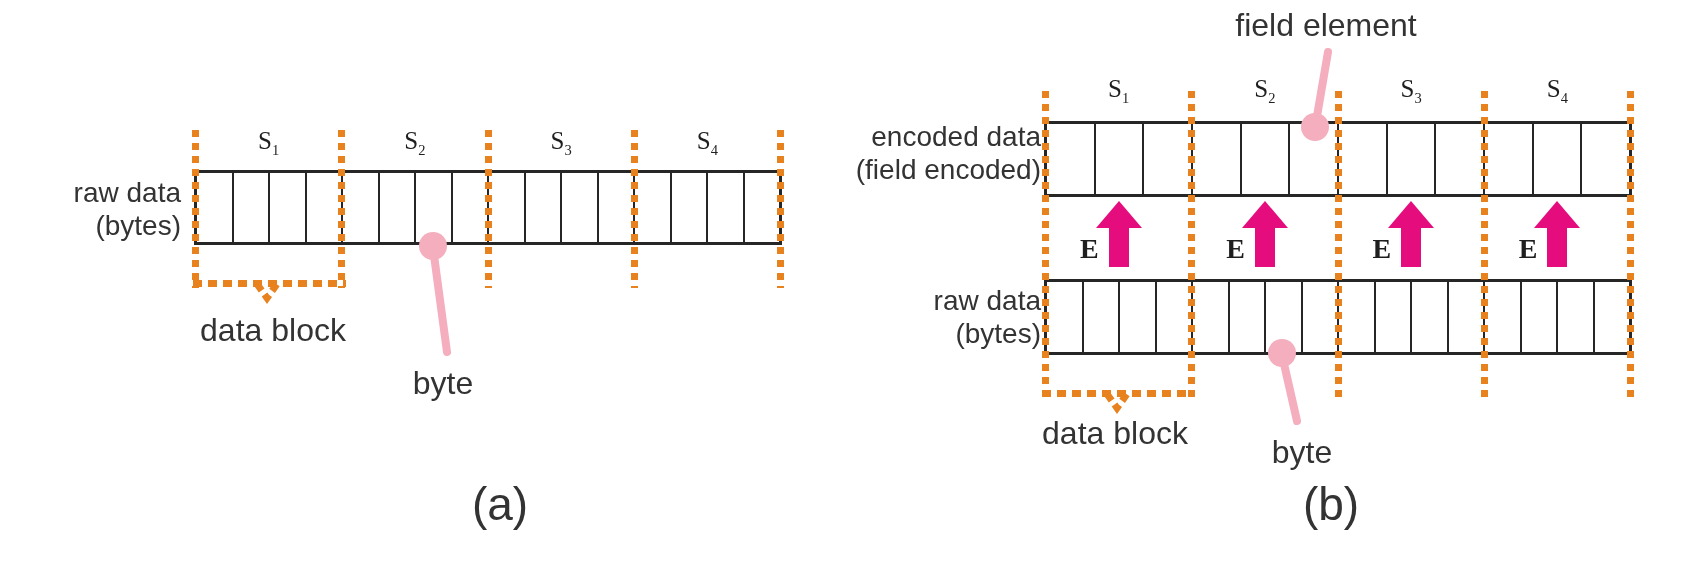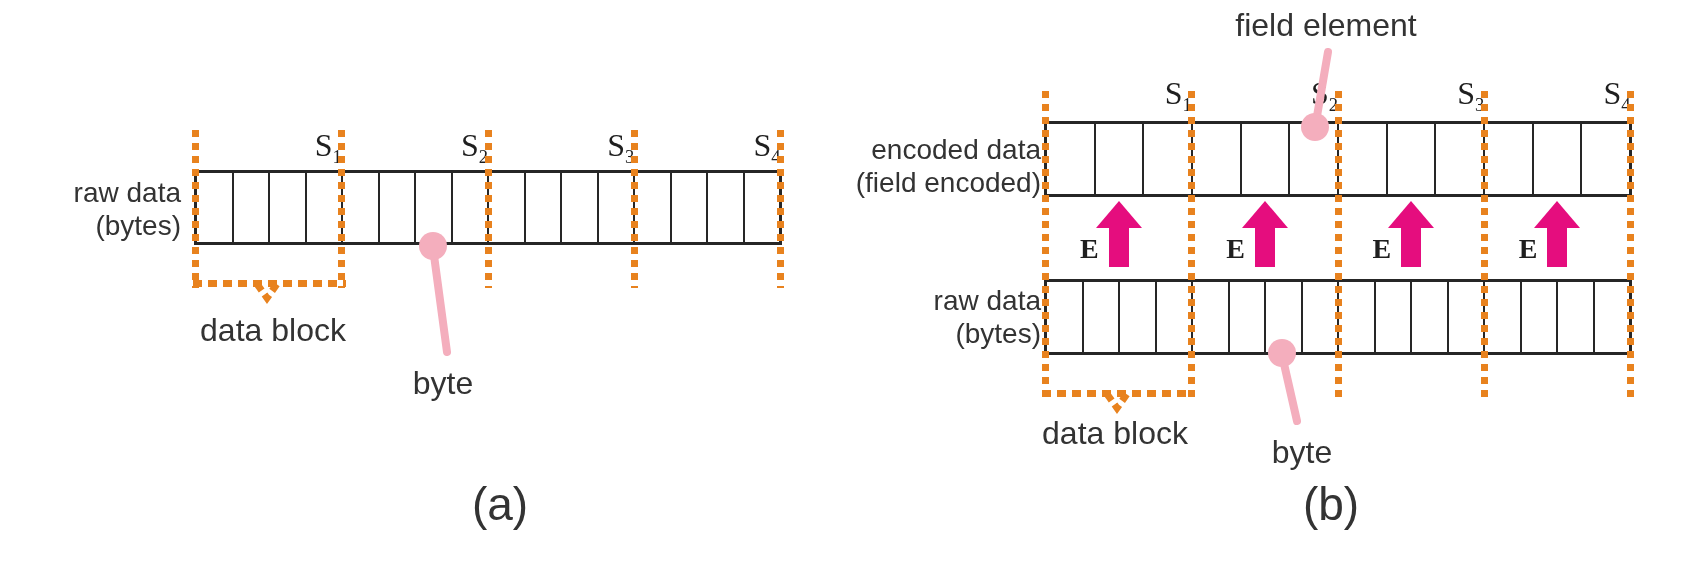--- a/index.html
+++ b/index.html
@@ -20,22 +20,22 @@
     position:absolute; width:7px;
     background-image:repeating-linear-gradient(to bottom, var(--orange) 0 7px, transparent 7px 13px);
   }
   .hline {
     position:absolute; height:7px;
     background-image:repeating-linear-gradient(to right, var(--orange) 0 9px, transparent 9px 15px);
   }
 
   
   .seg-label {
-    position:absolute; text-align:right;
-    font-family:"Liberation Serif", serif; font-size:32px; color:#1f1f1f;
+    position:absolute; text-align:center;
+    font-family:"Liberation Serif", serif; font-size:25px; color:#1f1f1f;
   }
   .seg-label sub { font-size:0.58em; }
 
   
   .side-label { position:absolute; text-align:right; font-size:28px; line-height:33px; }
   .txt-label  { position:absolute; text-align:center; font-size:32px; line-height:30px; }
   .caption    { position:absolute; text-align:center; font-size:46px; }
 
   
   .arrow { position:absolute; width:46px; }
@@ -100,21 +100,21 @@
     <div class="txt-label" style="left:173px; width:200px; top:315px;">data block</div>
 
     <div class="txt-label" style="left:363px; width:160px; top:368px;">byte</div>
 
     <div class="caption" style="left:420px; width:160px; top:477px;">(a)</div>
   </section>
 
   <section>
     <div class="txt-label" style="left:1216px; width:220px; top:10px;">field element</div>
 
-    <div class="side-label" style="left:820px; width:221px; top:133px;">
+    <div class="side-label" style="left:820px; width:221px; top:120px;">
       <div>encoded data</div>
       <div>(field encoded)</div>
     </div>
 
     <div class="side-label" style="left:820px; width:221px; top:284px;">
       <div>raw data</div>
       <div>(bytes)</div>
     </div>
 
     <div class="strip" id="b-encoded-strip" style="left:1044px; top:121px; width:588px; height:76px;">

